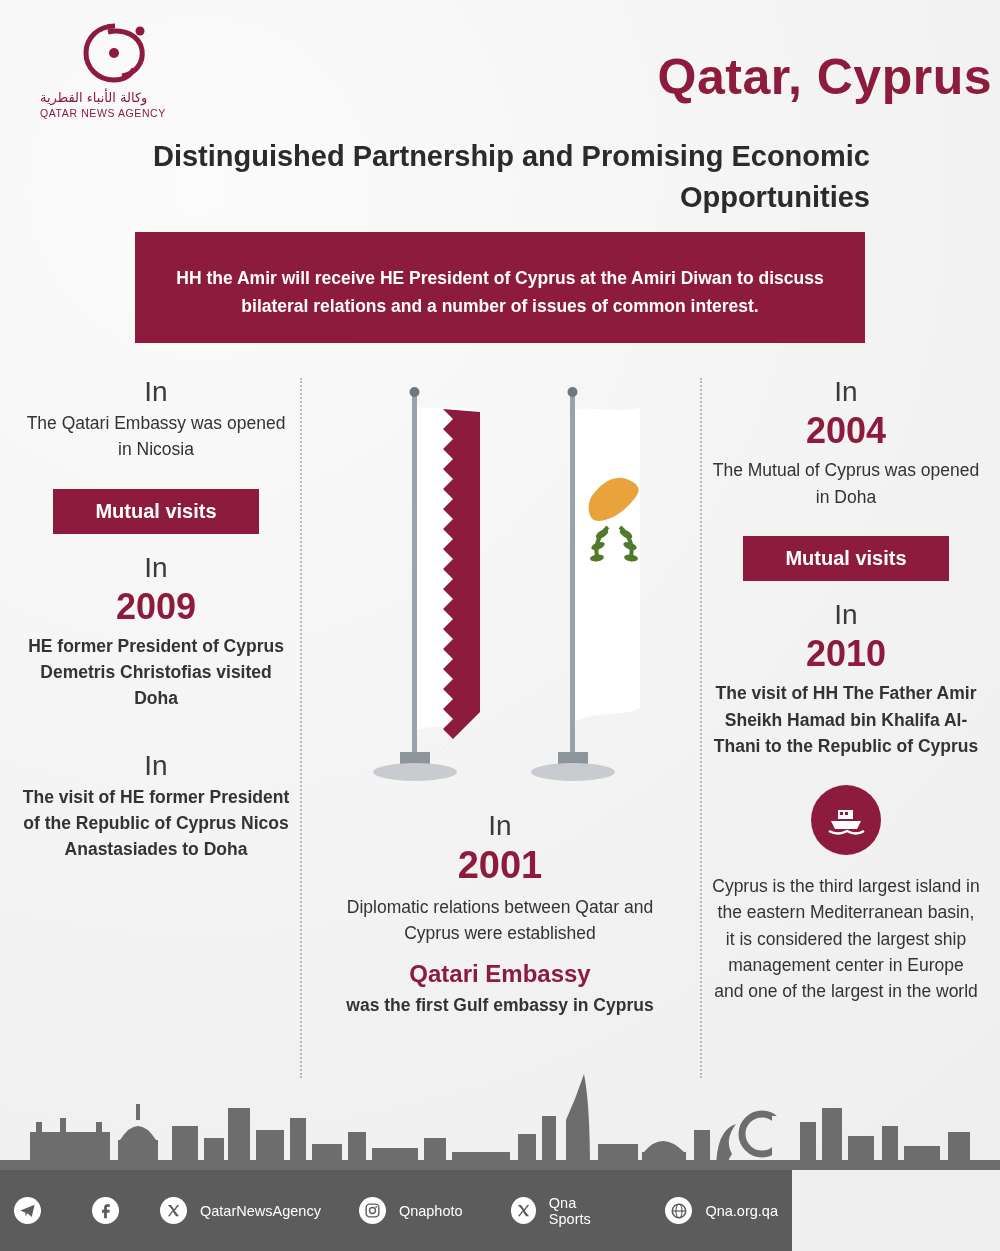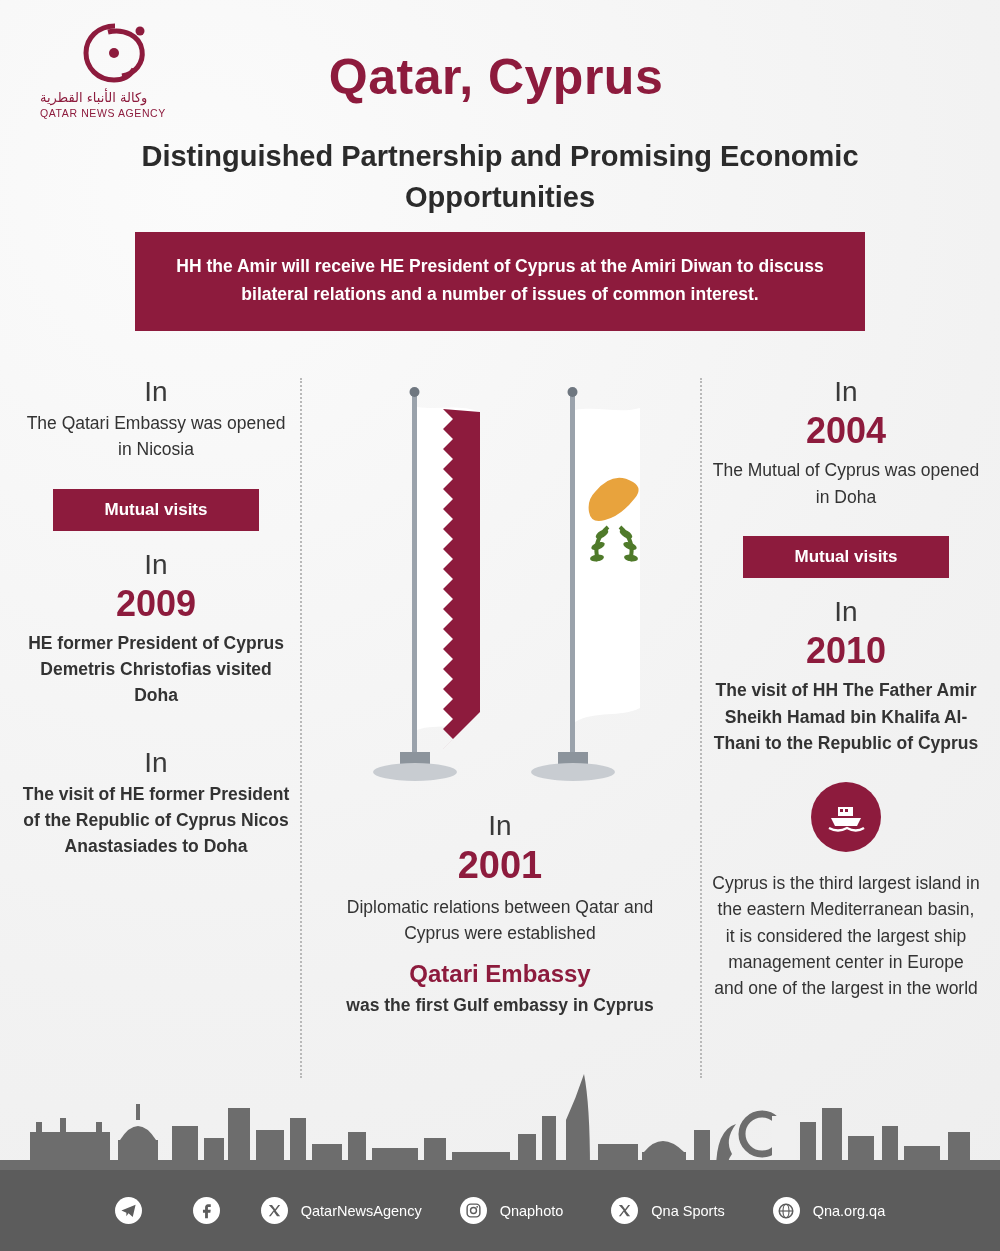--- a/index.html
+++ b/index.html
@@ -22,33 +22,33 @@
   .logo-mark { width: 74px; height: 64px; margin: 0 auto; display:block; }
   .logo-ar {
     color: #8d1b3d; font-size: 13px; margin-top: 4px; letter-spacing: .5px;
     font-family: "DejaVu Sans", sans-serif;
   }
   .logo-en {
     color: #8d1b3d; font-size: 10.5px; font-weight: normal; letter-spacing: .6px; margin-top: 2px;
   }
   .title {
     position: absolute; left: 0; right: 8px; top: 48px;
-    text-align: center;
+    text-align: right;
     color: #8d1b3d;
     font-size: 50px; font-weight: bold; letter-spacing: .5px;
   }
   .subtitle {
     position: absolute; left: 130px; right: 130px; top: 136px;
-    text-align: center; color: #2b2b2b;
+    text-align: right; color: #2b2b2b;
     font-size: 29px; font-weight: bold; line-height: 1.42;
   }
   .banner {
     position: absolute; left: 135px; top: 232px; width: 730px;
     background: #8d1b3d; color: #ffffff;
-    padding: 20px 30px 22px;
+    padding: 32px 30px 22px;
     text-align: center;
     font-size: 17.5px; font-weight: bold; line-height: 1.62;
   }
   
   .divider {
     position: absolute; top: 378px; width: 0; height: 700px;
     border-left: 2px dotted #b9b9b9;
   }
   .divider.left  { left: 300px; }
   .divider.right { left: 700px; }
@@ -62,21 +62,21 @@
   .year {
     color: #8d1b3d; font-size: 36px; font-weight: bold; line-height: 1.15;
     margin-bottom: 6px;
   }
   .desc { color: #333333; font-size: 17.5px; line-height: 1.5; }
   .desc.bold { font-weight: bold; }
 
   .chip {
     display: block; margin: 26px auto 18px; width: 206px;
     background: #8d1b3d; color: #fff; font-weight: bold;
-    font-size: 17px; padding: 11px 0; text-align: center;
+    font-size: 20px; padding: 11px 0; text-align: center;
   }
   .blk { margin-bottom: 26px; }
 
   
   .center-col {
     position: absolute; left: 320px; top: 810px; width: 360px; text-align: center;
   }
   .center-col .year { font-size: 38px; }
   .center-emph {
     color: #8d1b3d; font-size: 24px; font-weight: bold; margin: 14px 0 4px;
@@ -87,21 +87,21 @@
 
   
   .circ-icon {
     width: 70px; height: 70px; border-radius: 50%; background: #8d1b3d;
     margin: 6px auto 18px; display: flex; align-items: center; justify-content: center;
   }
 
   
   .skyline { position: absolute; left: 0; bottom: 81px; width: 1000px; height: 110px; }
   .footer {
-    position: absolute; left: 0; bottom: 0; width: 1000px; height: 81px;
+    position: absolute; left: 0; bottom: 0; width: 792px; height: 81px;
     background: #5c5c5c; display: flex; align-items: center; justify-content: center; gap: 20px;
   }
   .f-group { display: flex; align-items: center; margin: 0 14px; }
   .f-group .lbl { color: #ffffff; font-size: 14.5px; margin-left: 9px; }
   .f-icon { width: 27px; height: 27px; border-radius: 50%; background: #ffffff; display:flex; align-items:center; justify-content:center; margin-right: 4px;}
   .f-icon svg { display:block; }
 </style>
 </head>
 <body>
 

